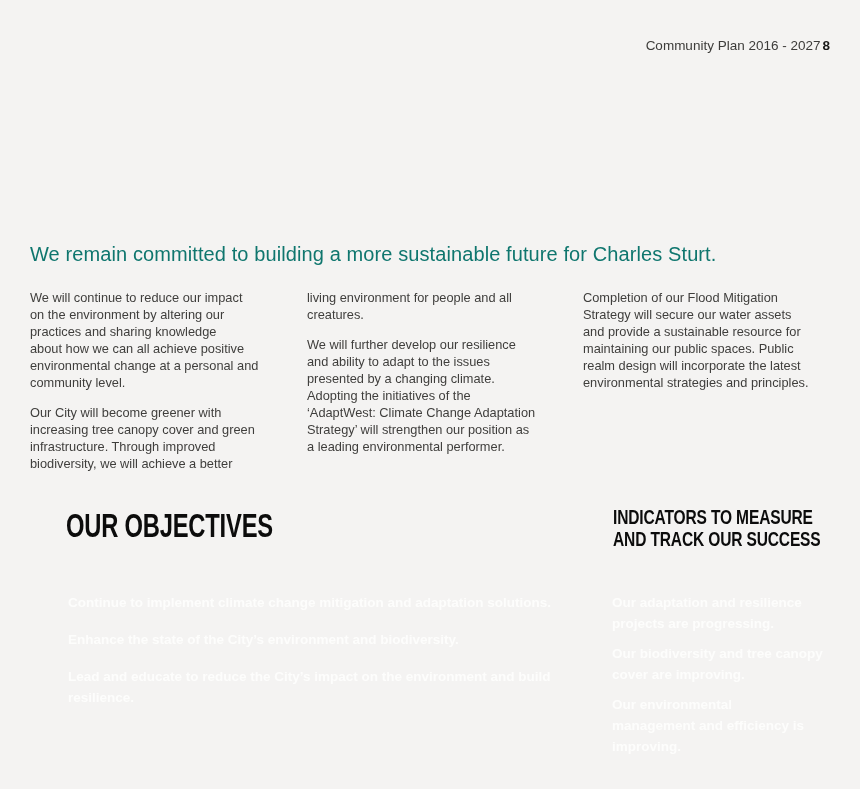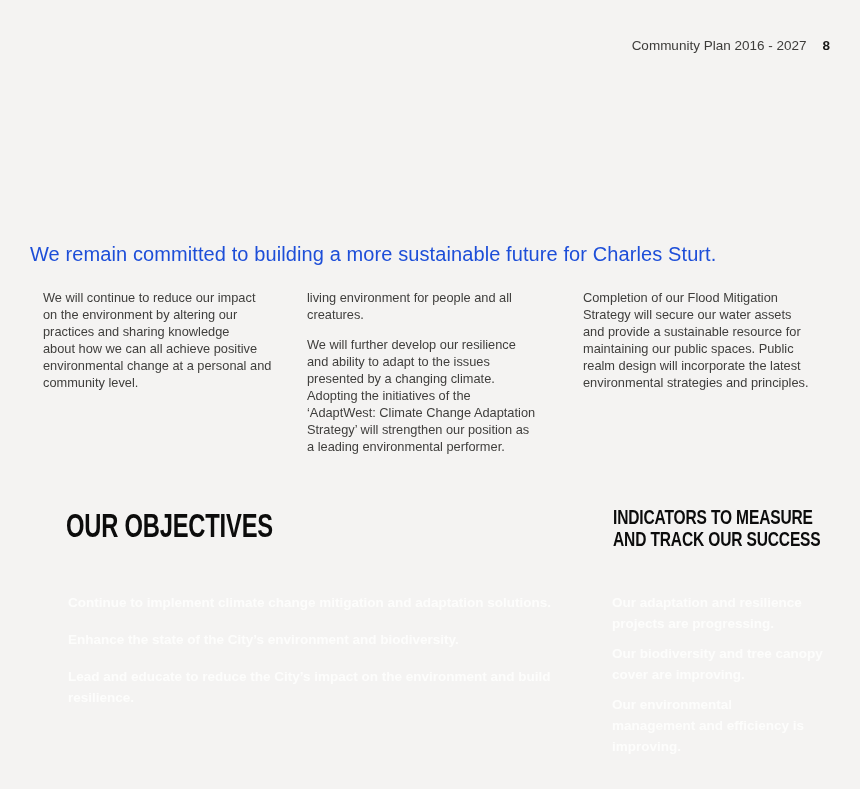--- a/index.html
+++ b/index.html
@@ -11,50 +11,50 @@
     background: #f4f3f2;
     font-family: "Liberation Sans", sans-serif;
     overflow: hidden;
   }
   .header {
     position: absolute;
     top: 38px;
     right: 30px;
     display: flex;
     align-items: baseline;
-    gap: 16px;
+    gap: 2px;
     font-size: 13.5px;
     color: #3d3c3a;
   }
   .page-number {
     font-weight: bold;
     color: #1a1a18;
   }
   .main-heading {
     position: absolute;
     left: 30px;
     top: 243px;
     font-size: 20px;
     font-weight: normal;
-    color: #1d4ed8;
+    color: #0f766e;
     letter-spacing: 0.1px;
     white-space: nowrap;
   }
   .intro-col {
     position: absolute;
     top: 289px;
     font-size: 12.8px;
     line-height: 17px;
     color: #3f3e3c;
   }
   .intro-col .para {
     white-space: pre;
     margin-bottom: 13px;
   }
-  .col-1 { left: 43px; }
+  .col-1 { left: 30px; }
   .col-2 { left: 307px; }
   .col-3 { left: 583px; }
   .objectives-title {
     position: absolute;
     left: 66px;
     top: 507px;
     font-size: 33px;
     font-weight: bold;
     color: #0c0c0c;
     transform: scaleX(0.72);
@@ -103,20 +103,24 @@
 
   <h1 class="main-heading">We remain committed to building a more sustainable future for Charles Sturt.</h1>
 
   <div class="intro-col col-1">
     <div class="para">We will continue to reduce our impact
 on the environment by altering our
 practices and sharing knowledge
 about how we can all achieve positive
 environmental change at a personal and
 community level.</div>
+    <div class="para">Our City will become greener with
+increasing tree canopy cover and green
+infrastructure. Through improved
+biodiversity, we will achieve a better</div>
   </div>
 
   <div class="intro-col col-3">
     <div class="para">Completion of our Flood Mitigation
 Strategy will secure our water assets
 and provide a sustainable resource for
 maintaining our public spaces. Public
 realm design will incorporate the latest
 environmental strategies and principles.</div>
   </div>

